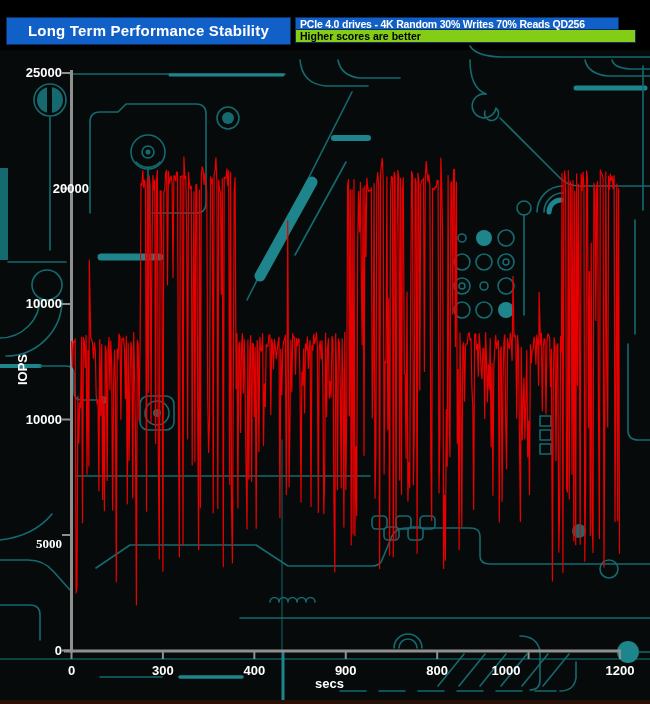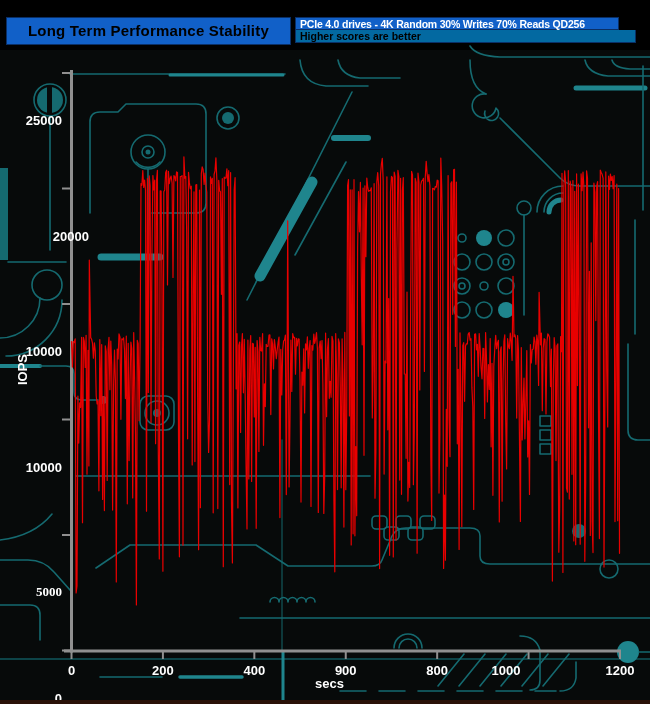--- a/index.html
+++ b/index.html
@@ -4,30 +4,30 @@
 <style>
   html,body{margin:0;padding:0;background:#000;}
   #stage{position:relative;width:650px;height:704px;background:#000;overflow:hidden;
          font-family:"Liberation Sans","DejaVu Sans",sans-serif;}
   #chart-svg{position:absolute;left:0;top:0;}
   .tr{stroke:#156a70;fill:none;stroke-width:1.6;stroke-linecap:round;stroke-linejoin:round;}
   .trb{stroke:#1f858d;fill:none;stroke-linecap:round;stroke-linejoin:round;}
   .fillp{fill:#156a70;stroke:none;}
   .fillb{fill:#1f858d;stroke:none;}
   .hdr-title{position:absolute;left:6px;top:17px;width:283px;height:26px;background:#1160c8;
-     border:1px solid #0a2f66;color:#000000;font-weight:bold;font-size:15px;line-height:26px;
+     border:1px solid #0a2f66;color:#ffffff;font-weight:bold;font-size:15px;line-height:26px;
      text-align:center;letter-spacing:0.2px;}
   .hdr-sub{position:absolute;left:295px;top:17px;width:324px;height:13px;background:#1160c8;
      border:1px solid #0a2f66;color:#fff;font-weight:bold;font-size:10.5px;line-height:13px;
      padding-left:4px;box-sizing:border-box;letter-spacing:-0.2px;white-space:nowrap;}
-  .hdr-note{position:absolute;left:295px;top:30px;width:341px;height:13px;background:#0369a1;
+  .hdr-note{position:absolute;left:295px;top:30px;width:341px;height:13px;background:#84cc16;
      border:1px solid #0a2f66;border-top:none;color:#000;font-weight:bold;font-size:10.5px;
      line-height:12px;padding-left:4px;box-sizing:border-box;white-space:nowrap;}
   .ytick{position:absolute;left:8px;width:54px;text-align:right;color:#fff;
-     font-weight:bold;font-size:13px;height:16px;line-height:16px;margin-top:48px;}
+     font-weight:bold;font-size:13px;height:16px;line-height:16px;}
   .xtick{position:absolute;width:60px;text-align:center;color:#fff;
      font-weight:bold;font-size:13px;top:663px;height:16px;line-height:16px;}
   .axlab{position:absolute;color:#fff;font-weight:bold;font-size:13px;}
   #ylab{left:0px;top:362px;width:44px;text-align:center;transform:rotate(-90deg);}
   #xlab{left:315px;top:676px;width:60px;}
   #bottom-strip{position:absolute;left:0;top:700px;width:650px;height:4px;background:#2a1107;}
 </style>
 </head>
 <body>
 
@@ -163,21 +163,21 @@
   <div id="y-tick-labels">
       <div class="ytick" style="top: 642.5px;">0</div>
       <div class="ytick" style="top: 536px; font-family: Liberation Serif, serif;">5000</div>
       <div class="ytick" style="top: 411.5px;">10000</div>
       <div class="ytick" style="top: 296px;">10000</div>
       <div class="ytick" style="top: 180.5px; padding-left: 27px;">20000</div>
       <div class="ytick" style="top: 65px;">25000</div>
     </div>
   <div id="x-tick-labels">
       <div class="xtick" style="left: 41.5px;">0</div>
-      <div class="xtick" style="left: 132.917px;">200</div>
+      <div class="xtick" style="left: 132.917px;">300</div>
       <div class="xtick" style="left: 224.333px;">400</div>
       <div class="xtick" style="left: 315.75px;">900</div>
       <div class="xtick" style="left: 407.167px;">800</div>
       <div class="xtick" style="left: 476px;">1000</div>
       <div class="xtick" style="left: 590px;">1200</div>
     </div>
 
   <div id="ylab" class="axlab">IOPS</div>
   <div id="xlab" class="axlab">secs</div>
 

